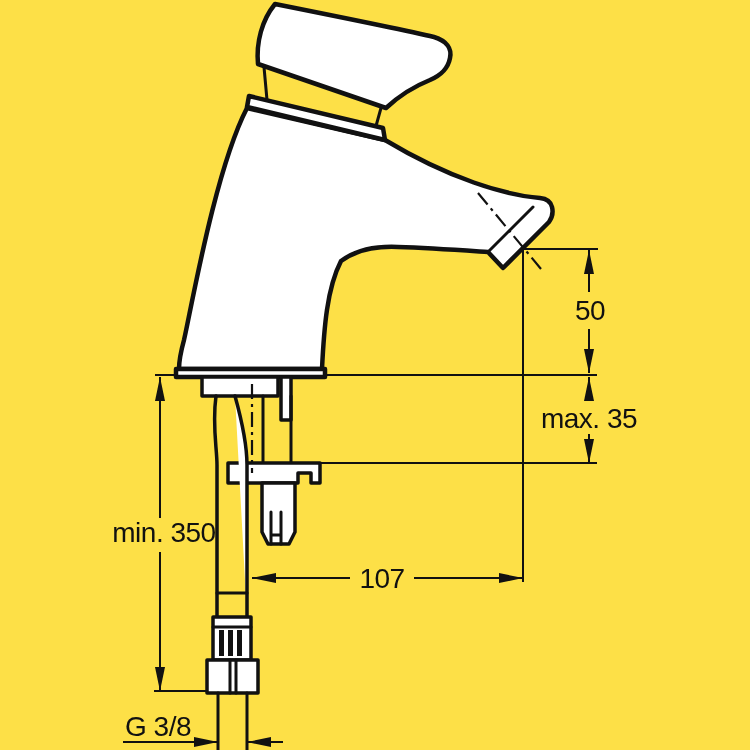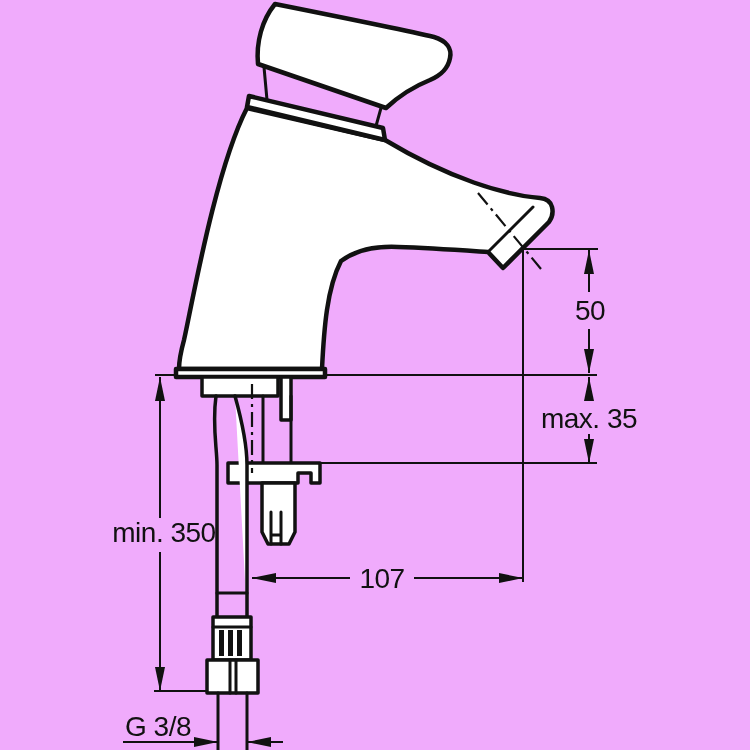--- a/index.html
+++ b/index.html
@@ -1,17 +1,17 @@
 <!DOCTYPE html>
 <html><head>
 <meta charset="utf-8">
 <style>
   html,body{margin:0;padding:0;background:#fff;}
   .canvas{
-    width:750px;height:750px;background:#f0abfc;position:relative;overflow:hidden;
+    width:750px;height:750px;background:#fde047;position:relative;overflow:hidden;
     font-family:"Liberation Sans", sans-serif;
   }
   svg{display:block;}
   .outline{fill:#ffffff;stroke:#111111;stroke-width:4.5;stroke-linejoin:round;stroke-linecap:round;}
   .part{fill:#ffffff;stroke:#111111;stroke-width:3.5;stroke-linejoin:round;stroke-linecap:round;}
   .detail{fill:none;stroke:#111111;stroke-width:3;stroke-linecap:round;}
   .dim{stroke:#111111;stroke-width:2;fill:none;}
   .ext{stroke:#111111;stroke-width:2;fill:none;}
   .centerline{stroke:#111111;stroke-width:2.2;fill:none;stroke-dasharray:15 5 3 5;}
   .arrow{fill:#111111;stroke:none;}

